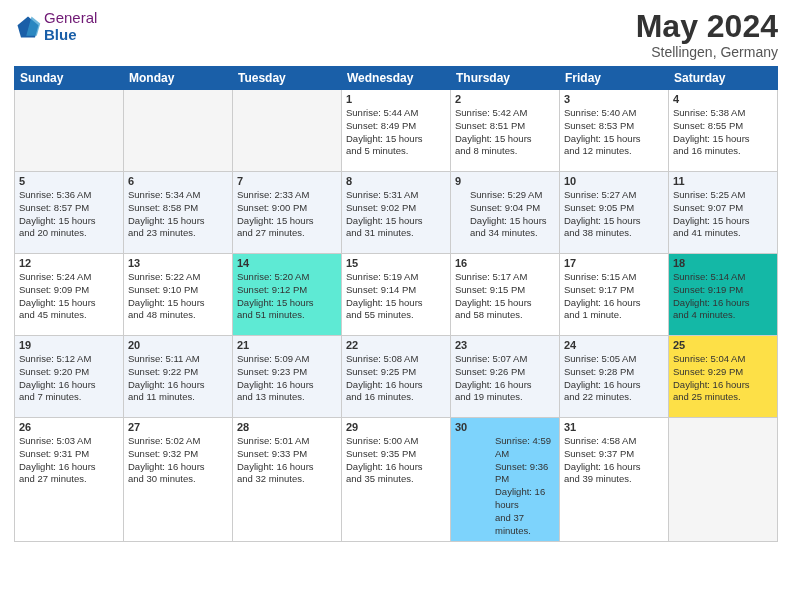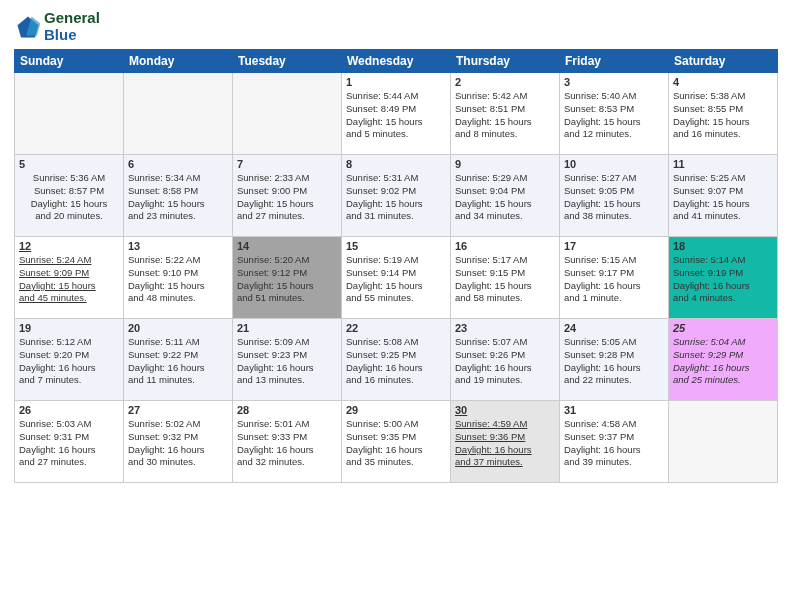--- a/index.html
+++ b/index.html
@@ -26,22 +26,22 @@
       align-items: center;
       gap: 2px;
     }
     .logo-text {
       display: flex;
       flex-direction: column;
       line-height: 1.1;
     }
     .logo-general {
       font-size: 15px;
-      font-weight: bold;
-      color: #14532d;
+      font-weight: normal;
+      color: #701a75;
     }
     .logo-blue {
       font-size: 15px;
       font-weight: bold;
       color: #1a5fa8;
     }
     .logo-icon {
       width: 28px;
       height: 28px;
     }
@@ -104,20 +104,24 @@
   <div class="header">
     <div class="logo">
       <svg class="logo-icon" viewBox="0 0 32 32">
         <polygon points="16,4 28,14 24,28 8,28 4,14" fill="#1a5fa8"></polygon>
         <polygon points="20,4 30,12 26,26 14,26" fill="#3399cc" opacity="0.7"></polygon>
       </svg>
       <div class="logo-text">
         <span class="logo-general">General</span>
         <span class="logo-blue">Blue</span>
       </div>
+    </div>
+    <div class="title-block">
+      <div class="month-title">May 2024</div>
+      <div class="location">Stellingen, Germany</div>
     </div>
   </div>
 
   <table class="calendar">
     <thead>
       <tr>
         <th>Sunday</th>
         <th>Monday</th>
         <th>Tuesday</th>
         <th>Wednesday</th>
@@ -156,21 +160,21 @@
             <div class="day-num">4</div>
             <div class="day-info" style="white-space: pre-line;">Sunrise: 5:38 AM
 Sunset: 8:55 PM
 Daylight: 15 hours
 and 16 minutes.</div>
           </td>
         </tr>
         <tr>
           <td style="background: rgb(240, 244, 250);">
             <div class="day-num">5</div>
-            <div class="day-info" style="white-space: pre-line; text-align: center;">Sunrise: 5:36 AM
+            <div class="day-info" style="white-space: pre-line;">Sunrise: 5:36 AM
 Sunset: 8:57 PM
 Daylight: 15 hours
 and 20 minutes.</div>
           </td>
           <td style="background: rgb(240, 244, 250);">
             <div class="day-num">6</div>
             <div class="day-info" style="white-space: pre-line;">Sunrise: 5:34 AM
 Sunset: 8:58 PM
 Daylight: 15 hours
 and 23 minutes.</div>
@@ -184,56 +188,56 @@
           </td>
           <td style="background: rgb(240, 244, 250);">
             <div class="day-num">8</div>
             <div class="day-info" style="white-space: pre-line;">Sunrise: 5:31 AM
 Sunset: 9:02 PM
 Daylight: 15 hours
 and 31 minutes.</div>
           </td>
           <td style="background: rgb(240, 244, 250);">
             <div class="day-num">9</div>
-            <div class="day-info" style="white-space: pre-line;">Sunrise: 5:29 AM
+            <div class="day-info" style="white-space: pre-line; margin-left: 15px;">Sunrise: 5:29 AM
 Sunset: 9:04 PM
 Daylight: 15 hours
 and 34 minutes.</div>
           </td>
           <td style="background: rgb(240, 244, 250);">
             <div class="day-num">10</div>
             <div class="day-info" style="white-space: pre-line;">Sunrise: 5:27 AM
 Sunset: 9:05 PM
 Daylight: 15 hours
 and 38 minutes.</div>
           </td>
           <td style="background: rgb(240, 244, 250);">
             <div class="day-num">11</div>
             <div class="day-info" style="white-space: pre-line;">Sunrise: 5:25 AM
 Sunset: 9:07 PM
 Daylight: 15 hours
 and 41 minutes.</div>
           </td>
         </tr>
         <tr>
-          <td style="background: rgb(255, 255, 255); text-decoration: underline;">
+          <td style="background: rgb(255, 255, 255);">
             <div class="day-num">12</div>
             <div class="day-info" style="white-space: pre-line;">Sunrise: 5:24 AM
 Sunset: 9:09 PM
 Daylight: 15 hours
 and 45 minutes.</div>
           </td>
           <td style="background: rgb(255, 255, 255);">
             <div class="day-num">13</div>
             <div class="day-info" style="white-space: pre-line;">Sunrise: 5:22 AM
 Sunset: 9:10 PM
 Daylight: 15 hours
 and 48 minutes.</div>
           </td>
-          <td style="background: #a3a3a3; margin-top: 7px;">
+          <td style="background: #5eead4; margin-top: 7px;">
             <div class="day-num">14</div>
             <div class="day-info" style="white-space: pre-line;">Sunrise: 5:20 AM
 Sunset: 9:12 PM
 Daylight: 15 hours
 and 51 minutes.</div>
           </td>
           <td style="background: rgb(255, 255, 255);">
             <div class="day-num">15</div>
             <div class="day-info" style="white-space: pre-line;">Sunrise: 5:19 AM
 Sunset: 9:14 PM
@@ -298,21 +302,21 @@
 Daylight: 16 hours
 and 19 minutes.</div>
           </td>
           <td style="background: rgb(240, 244, 250);">
             <div class="day-num">24</div>
             <div class="day-info" style="white-space: pre-line;">Sunrise: 5:05 AM
 Sunset: 9:28 PM
 Daylight: 16 hours
 and 22 minutes.</div>
           </td>
-          <td style="background: #f0abfc; font-style: italic;">
+          <td style="background: #fde047;">
             <div class="day-num">25</div>
             <div class="day-info" style="white-space: pre-line;">Sunrise: 5:04 AM
 Sunset: 9:29 PM
 Daylight: 16 hours
 and 25 minutes.</div>
           </td>
         </tr>
         <tr>
           <td style="background: rgb(255, 255, 255);">
             <div class="day-num">26</div>
@@ -335,23 +339,23 @@
 Daylight: 16 hours
 and 32 minutes.</div>
           </td>
           <td style="background: rgb(255, 255, 255);">
             <div class="day-num">29</div>
             <div class="day-info" style="white-space: pre-line;">Sunrise: 5:00 AM
 Sunset: 9:35 PM
 Daylight: 16 hours
 and 35 minutes.</div>
           </td>
-          <td style="background: #e5e5e5; text-decoration: underline;">
+          <td style="background: #7dd3fc;">
             <div class="day-num">30</div>
-            <div class="day-info" style="white-space: pre-line;">Sunrise: 4:59 AM
+            <div class="day-info" style="white-space: pre-line; margin-left: 40px;">Sunrise: 4:59 AM
 Sunset: 9:36 PM
 Daylight: 16 hours
 and 37 minutes.</div>
           </td>
           <td style="background: rgb(255, 255, 255);">
             <div class="day-num">31</div>
             <div class="day-info" style="white-space: pre-line;">Sunrise: 4:58 AM
 Sunset: 9:37 PM
 Daylight: 16 hours
 and 39 minutes.</div>

